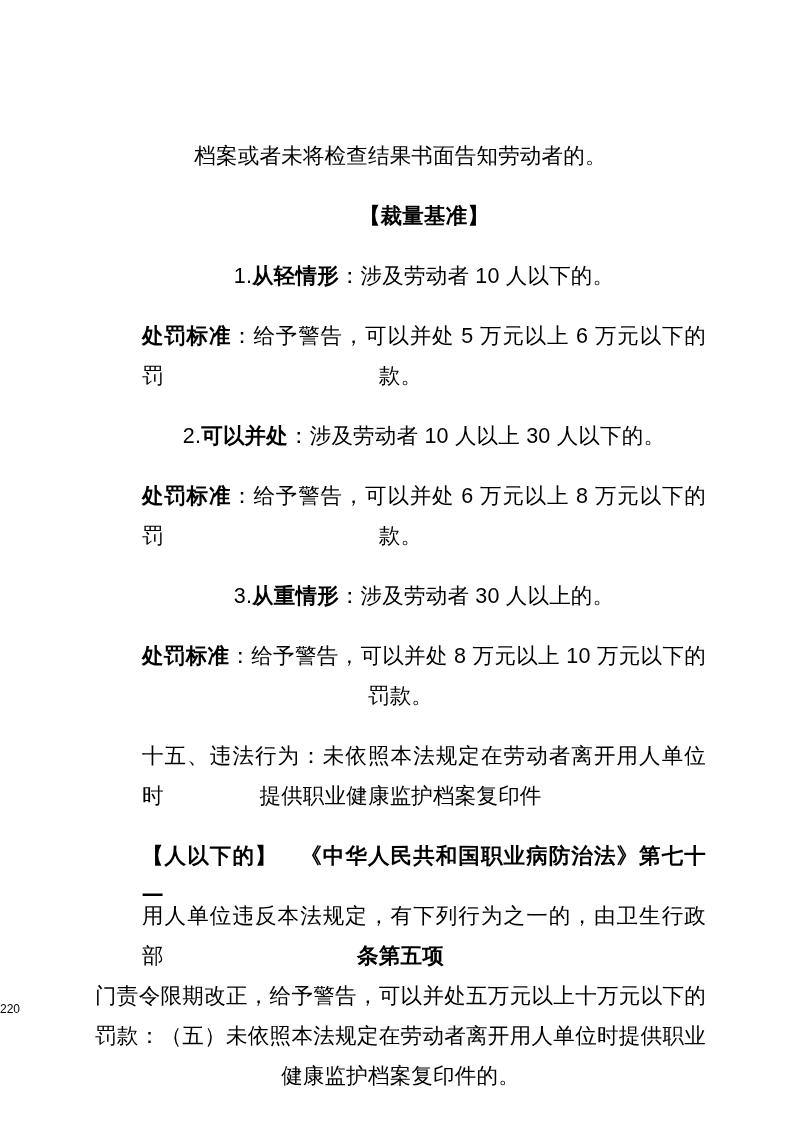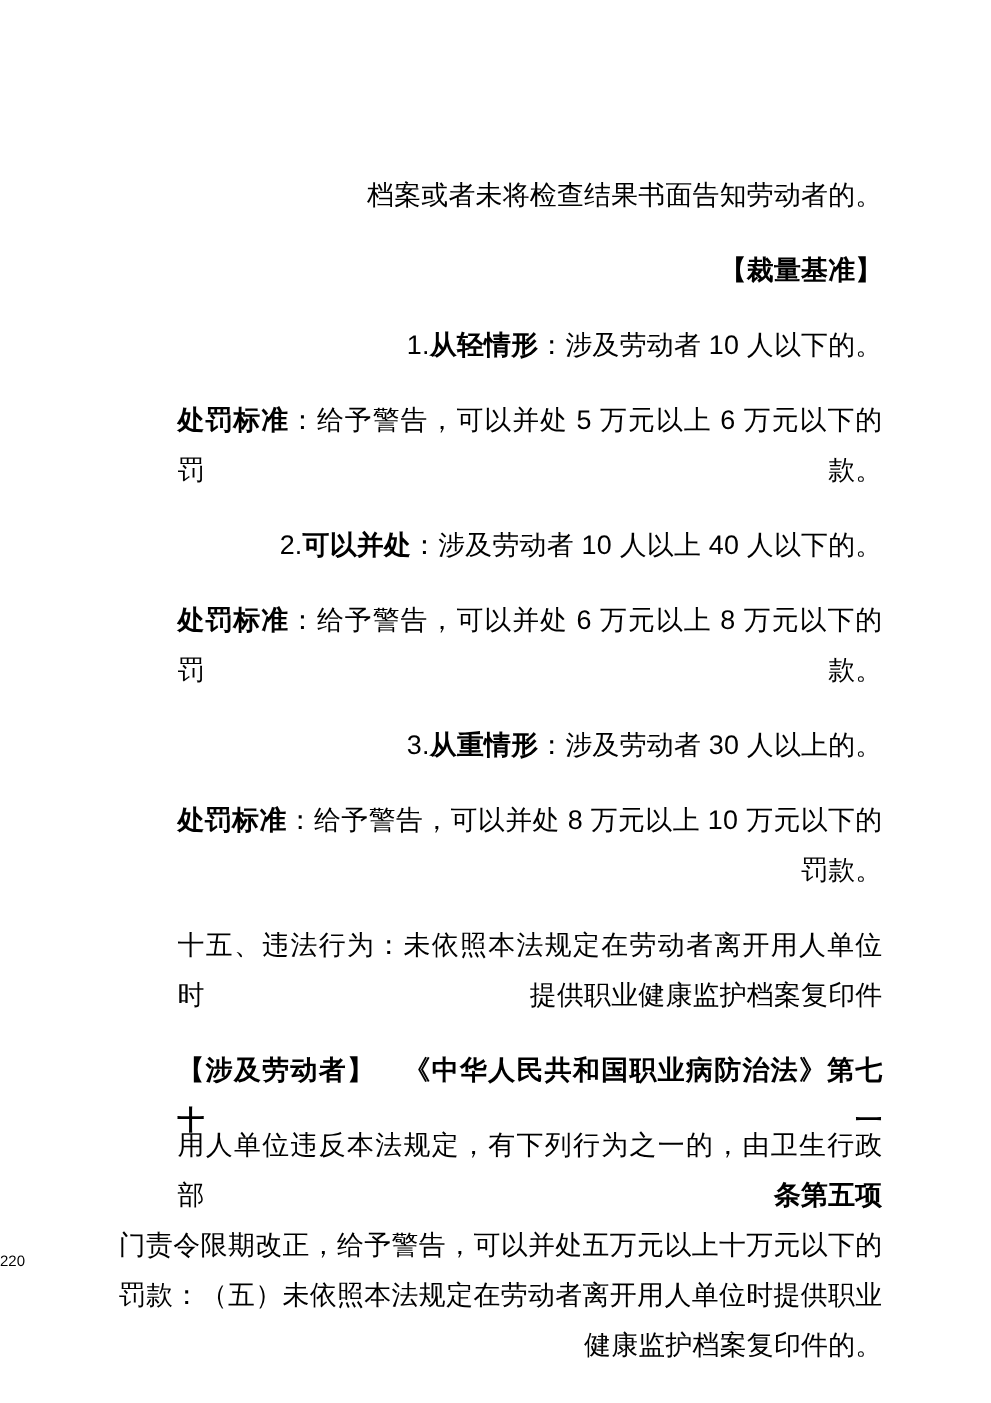--- a/index.html
+++ b/index.html
@@ -20,21 +20,21 @@
     position: absolute;
     left: 95px;
     top: 136px;
     width: 611px;
   }
   .line {
     height: 40px;
     line-height: 40px;
     font-size: 21.5px;
     letter-spacing: 0.2px;
-    text-align: right;
+    text-align: center;
     white-space: pre-wrap;
   }
   .line.indent {
     padding-left: 47px;
     margin-top: 20px;
   }
   .line.fill {
     text-align: justify;
     text-align-last: justify;
   }
@@ -55,29 +55,29 @@
 </head>
 <body>
 
 <div class="page">
   <div class="doc">
       <div class="line"><span class="r">档案或者未将检查结果书面告知劳动者的。</span></div>
       <div class="line indent"><span class="b">【裁量基准】</span></div>
       <div class="line indent"><span class="r">1.</span><span class="b">从轻情形</span><span class="r">：涉及劳动者 10 人以下的。</span></div>
       <div class="line indent fill"><span class="b">处罚标准</span><span class="r">：给予警告，可以并处 5 万元以上 6 万元以下的罚</span></div>
       <div class="line"><span class="r">款。</span></div>
-      <div class="line indent"><span class="r">2.</span><span class="b">可以并处</span><span class="r">：涉及劳动者 10 人以上 40 人以下的。</span></div>
+      <div class="line indent"><span class="r">2.</span><span class="b">可以并处</span><span class="r">：涉及劳动者 10 人以上 30 人以下的。</span></div>
       <div class="line indent fill"><span class="b">处罚标准</span><span class="r">：给予警告，可以并处 6 万元以上 8 万元以下的罚</span></div>
       <div class="line"><span class="r">款。</span></div>
       <div class="line indent"><span class="r">3.</span><span class="b">从重情形</span><span class="r">：涉及劳动者 30 人以上的。</span></div>
       <div class="line indent fill"><span class="b">处罚标准</span><span class="r">：给予警告，可以并处 8 万元以上 10 万元以下的</span></div>
       <div class="line"><span class="r">罚款。</span></div>
       <div class="line indent fill"><span class="r">十五、违法行为：未依照本法规定在劳动者离开用人单位时</span></div>
       <div class="line"><span class="r">提供职业健康监护档案复印件</span></div>
-      <div class="line indent fill"><span class="b">【涉及劳动者】</span><span class="r">　</span><span class="b">《中华人民共和国职业病防治法》第七十一</span></div>
+      <div class="line indent fill"><span class="b">【人以下的】</span><span class="r">　</span><span class="b">《中华人民共和国职业病防治法》第七十一</span></div>
       <div class="line indent fill"><span class="r">用人单位违反本法规定，有下列行为之一的，由卫生行政部</span></div>
       <div class="line"><span class="b">条第五项</span></div>
       <div class="line fill"><span class="r">门责令限期改正，给予警告，可以并处五万元以上十万元以下的</span></div>
       <div class="line fill"><span class="r">罚款：（五）未依照本法规定在劳动者离开用人单位时提供职业</span></div>
       <div class="line"><span class="r">健康监护档案复印件的。</span></div>
       <div class="line indent"><span class="b">【裁量基准】</span></div>
     </div>
   <div class="pagenum">220</div>
 </div>
 

